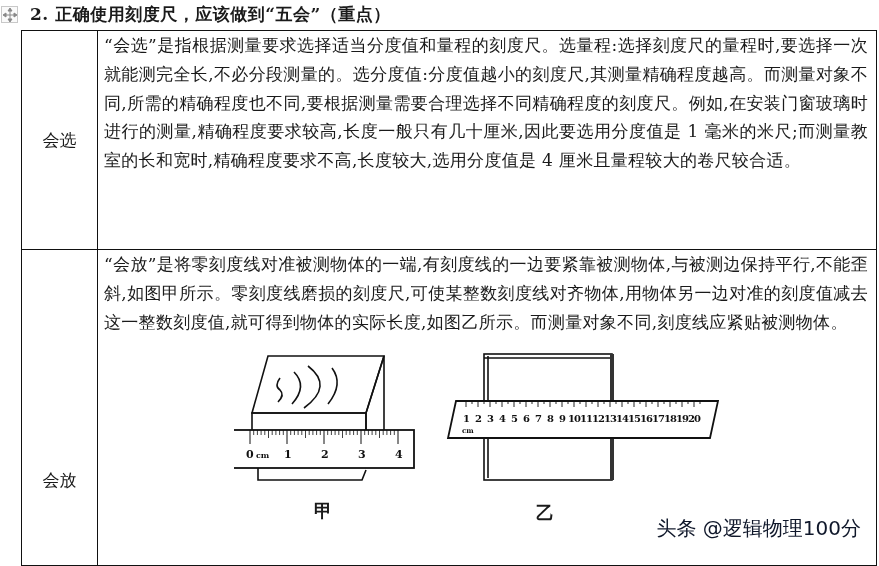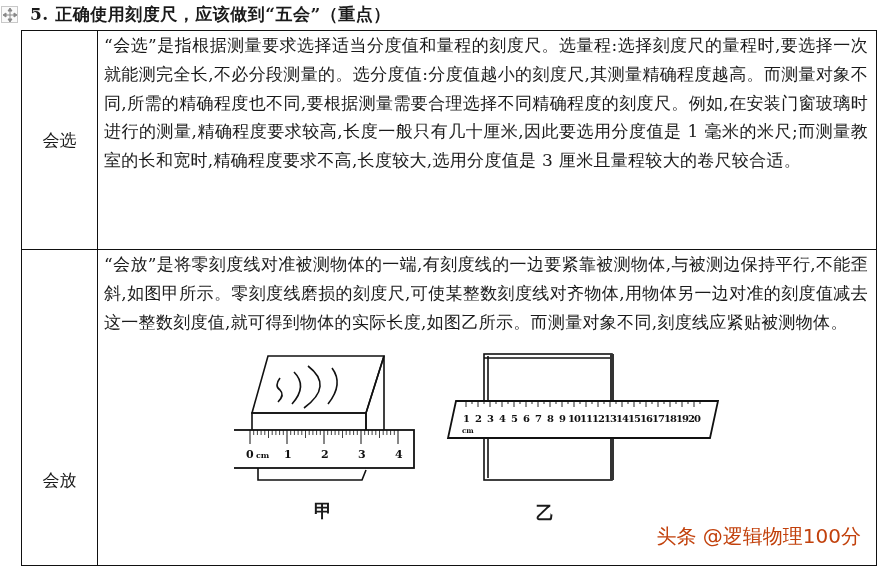--- a/index.html
+++ b/index.html
@@ -15,48 +15,48 @@
   td.label-cell { width:75px; text-align:center; vertical-align:middle !important;
          font-size:17px; font-family:Liberation Mono, monospace; }
   td.text-cell { padding:0 8px 0 6px !important; }
   .para { font-size:17px; line-height:28.8px; letter-spacing:0.3px; text-align:justify;
           font-family:"DejaVu Serif","Liberation Serif",serif; }
   .row1 { height:219px; }
   .row2 { height:316px; }
   .label-top { vertical-align:top !important; padding-top:145px !important; }
   .figures { position:relative; height:200px; }
   .fig-caption { position:absolute; font-size:18px; font-family:"DejaVu Sans","Liberation Sans",sans-serif; font-weight:bold; }
-  .watermark { position:absolute; right:18px; bottom:16px; font-size:20px;
-         font-family:"DejaVu Sans","Liberation Sans",sans-serif; color:#c2410c;
+  .watermark { position:absolute; right:18px; bottom:24px; font-size:20px;
+         font-family:"DejaVu Sans","Liberation Sans",sans-serif; color:#0f172a;
          text-shadow:1px 1px 0 #fff, -1px -1px 0 #fff; }
 </style>
 </head>
 <body>
 
 <div class="move-handle">
   <svg width="14" height="14" viewBox="0 0 14 14">
     <g stroke="#888" stroke-width="1" fill="#888">
       <line x1="7" y1="1" x2="7" y2="13"></line>
         <line x1="1" y1="7" x2="13" y2="7"></line>
       <polygon points="7,0 5,3 9,3"></polygon>
         <polygon points="7,14 5,11 9,11"></polygon>
       <polygon points="0,7 3,5 3,9"></polygon>
         <polygon points="14,7 11,5 11,9"></polygon>
     </g>
   </svg>
 </div>
 
-<div class="heading">5. 正确使用刻度尺，应该做到“五会”（重点）</div>
+<div class="heading">2. 正确使用刻度尺，应该做到“五会”（重点）</div>
 
 <table class="main">
   <tbody>
       <tr class="row1">
     <td class="label-cell">会选</td>
     <td class="text-cell">
-      <div class="para">“会选”是指根据测量要求选择适当分度值和量程的刻度尺。选量程:选择刻度尺的量程时,要选择一次就能测完全长,不必分段测量的。选分度值:分度值越小的刻度尺,其测量精确程度越高。而测量对象不同,所需的精确程度也不同,要根据测量需要合理选择不同精确程度的刻度尺。例如,在安装门窗玻璃时进行的测量,精确程度要求较高,长度一般只有几十厘米,因此要选用分度值是 1 毫米的米尺;而测量教室的长和宽时,精确程度要求不高,长度较大,选用分度值是 3 厘米且量程较大的卷尺较合适。</div>
+      <div class="para">“会选”是指根据测量要求选择适当分度值和量程的刻度尺。选量程:选择刻度尺的量程时,要选择一次就能测完全长,不必分段测量的。选分度值:分度值越小的刻度尺,其测量精确程度越高。而测量对象不同,所需的精确程度也不同,要根据测量需要合理选择不同精确程度的刻度尺。例如,在安装门窗玻璃时进行的测量,精确程度要求较高,长度一般只有几十厘米,因此要选用分度值是 1 毫米的米尺;而测量教室的长和宽时,精确程度要求不高,长度较大,选用分度值是 4 厘米且量程较大的卷尺较合适。</div>
     </td>
   </tr>
   <tr class="row2">
     <td class="label-cell label-top">会放</td>
     <td class="text-cell">
       <div class="para">“会放”是将零刻度线对准被测物体的一端,有刻度线的一边要紧靠被测物体,与被测边保持平行,不能歪斜,如图甲所示。零刻度线磨损的刻度尺,可使某整数刻度线对齐物体,用物体另一边对准的刻度值减去这一整数刻度值,就可得到物体的实际长度,如图乙所示。而测量对象不同,刻度线应紧贴被测物体。</div>
       <div class="figures">
 
         <svg style="position:absolute;left:130px;top:12px;" width="200" height="145" viewBox="0 0 200 145">
           <g fill="none" stroke="#111" stroke-width="1.6">

